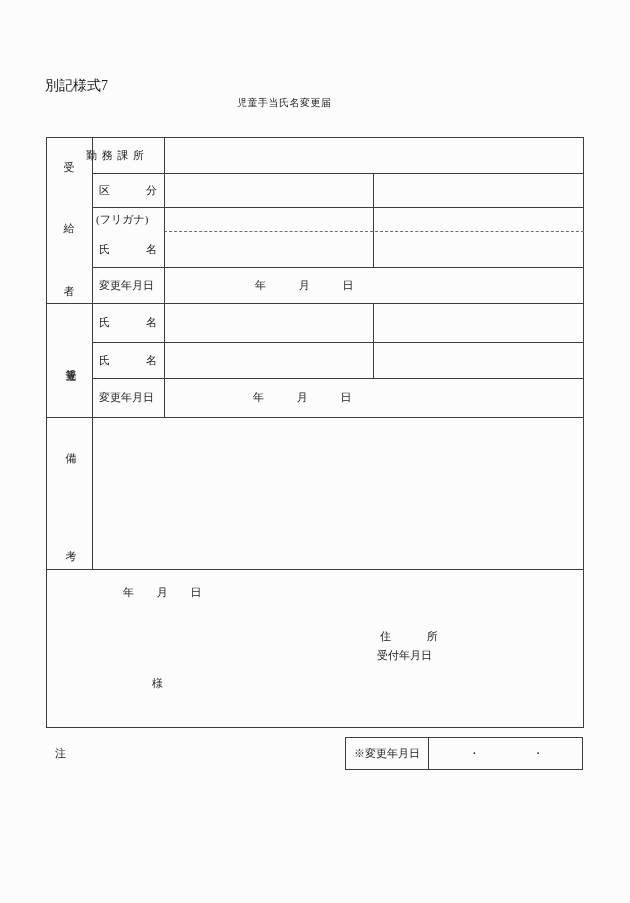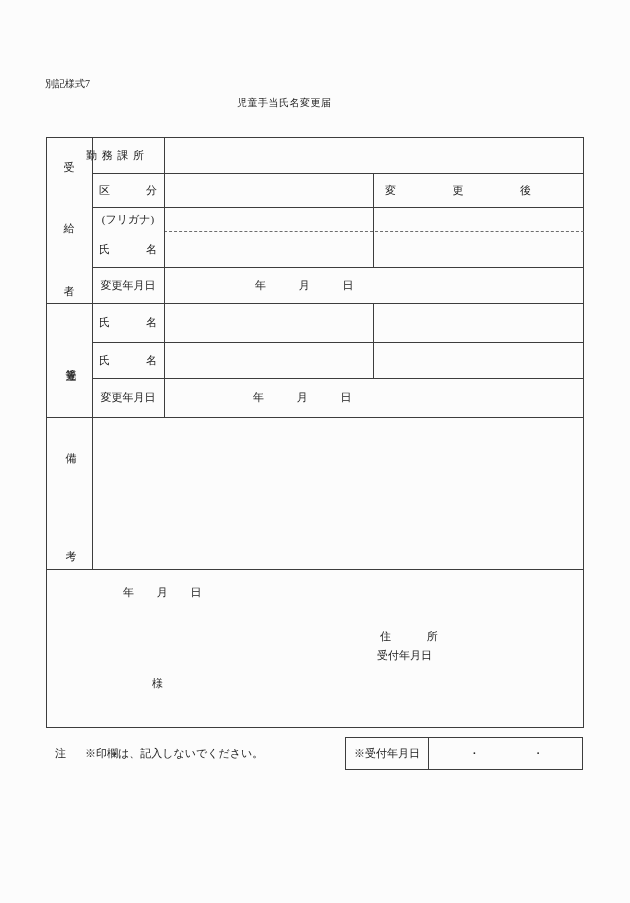--- a/index.html
+++ b/index.html
@@ -2,22 +2,22 @@
 <html><head>
 <meta charset="utf-8">
 <style>
   html,body { margin:0; padding:0; background:#e8e8e8; }
   .page {
     position:relative; width:630px; height:903px; margin:0 auto;
     background:#fcfcfc; overflow:hidden;
     font-family:"Liberation Serif","DejaVu Serif",serif;
     color:#1c1c1c;
   }
-  .t    { position:absolute; font-size:10px; white-space:pre; }
-  .cell { position:absolute; font-size:11px; white-space:pre;text-align:center; }
+  .t    { position:absolute; font-size:14px; white-space:pre; }
+  .cell { position:absolute; font-size:11px; white-space:pre; }
   .just { white-space:normal; text-align:justify; text-align-last:justify; }
   .hl   { position:absolute; height:1px; background:#3d3d3d; }
   .vl   { position:absolute; width:1px;  background:#3d3d3d; }
   .dash { position:absolute; height:0; border-top:1px dashed #6d6d6d; }
   .box  { position:absolute; border:1px solid #3d3d3d; box-sizing:border-box; }
   .vert { position:absolute; writing-mode:vertical-rl; text-orientation:upright;
           font-size:11px; white-space:normal; }
   .vjust{ text-align:justify; text-align-last:justify; }
   .ws20 { word-spacing:20px; }
   .ws30 { word-spacing:30px; }
@@ -50,21 +50,20 @@
   <div class="vl" style="left:373px;top:303px;height:75px"></div>
 
   <div class="vert vjust" style="left:61px;top:152px;height:124px">受 給 者</div>
   <div class="vert" style="left:63px;top:339px;height:44px;text-align:center">児童等</div>
   <div class="vert vjust" style="left:63px;top:444px;height:97px">備 考</div>
 
   <div class="cell just" style="left:86px;top:137px;width:58px;height:36px;line-height:36px">勤 務 課 所</div>
   <div class="cell" style="left:165px;top:138px;width:418px;height:34px"></div>
 
   <div class="cell just" style="left:99px;top:173px;width:58px;height:34px;line-height:34px">区 分</div>
-  <div class="cell just" style="left:385px;top:173px;width:146px;height:34px;line-height:34px">変 更 後</div>
 
   <div class="cell" style="left:96px;top:208px;width:64px;height:23px;line-height:23px">(フリガナ)</div>
   <div class="cell" style="left:165px;top:208px;width:207px;height:22px"></div>
   <div class="cell" style="left:374px;top:208px;width:209px;height:22px"></div>
 
   <div class="cell just" style="left:99px;top:231px;width:58px;height:36px;line-height:36px">氏 名</div>
   <div class="cell" style="left:165px;top:232px;width:207px;height:34px"></div>
   <div class="cell" style="left:374px;top:232px;width:209px;height:34px"></div>
 
   <div class="cell" style="left:99px;top:267px;width:58px;height:36px;line-height:36px">変更年月日</div>
@@ -82,20 +81,19 @@
   <div class="cell ws30" style="left:253px;top:378px;height:39px;line-height:39px">年 月 日</div>
 
   <div class="cell" style="left:165px;top:418px;width:418px;height:150px"></div>
 
   <div class="cell ws20" style="left:123px;top:585px">年 月 日</div>
   <div class="cell ws33" style="left:380px;top:629px">住 所</div>
   <div class="cell" style="left:377px;top:648px">受付年月日</div>
   <div class="cell" style="left:152px;top:676px">様</div>
 
   <div class="cell" style="left:55px;top:746px">注</div>
-  <div class="cell" style="left:85px;top:746px">※印欄は、記入しないでください。</div>
 
   <div class="box" style="left:345px;top:737px;width:238px;height:33px"></div>
   <div class="vl" style="left:428px;top:737px;height:33px"></div>
-  <div class="cell" style="left:346px;top:737px;width:82px;height:33px;line-height:33px;text-align:center">※受付年月日</div>
+  <div class="cell" style="left:346px;top:737px;width:82px;height:33px;line-height:33px;text-align:center">※変更年月日</div>
   <div class="cell ws50" style="left:429px;top:737px;width:154px;height:33px;line-height:33px;text-align:center">・ ・</div>
 
 </div>
 
 </body></html>

